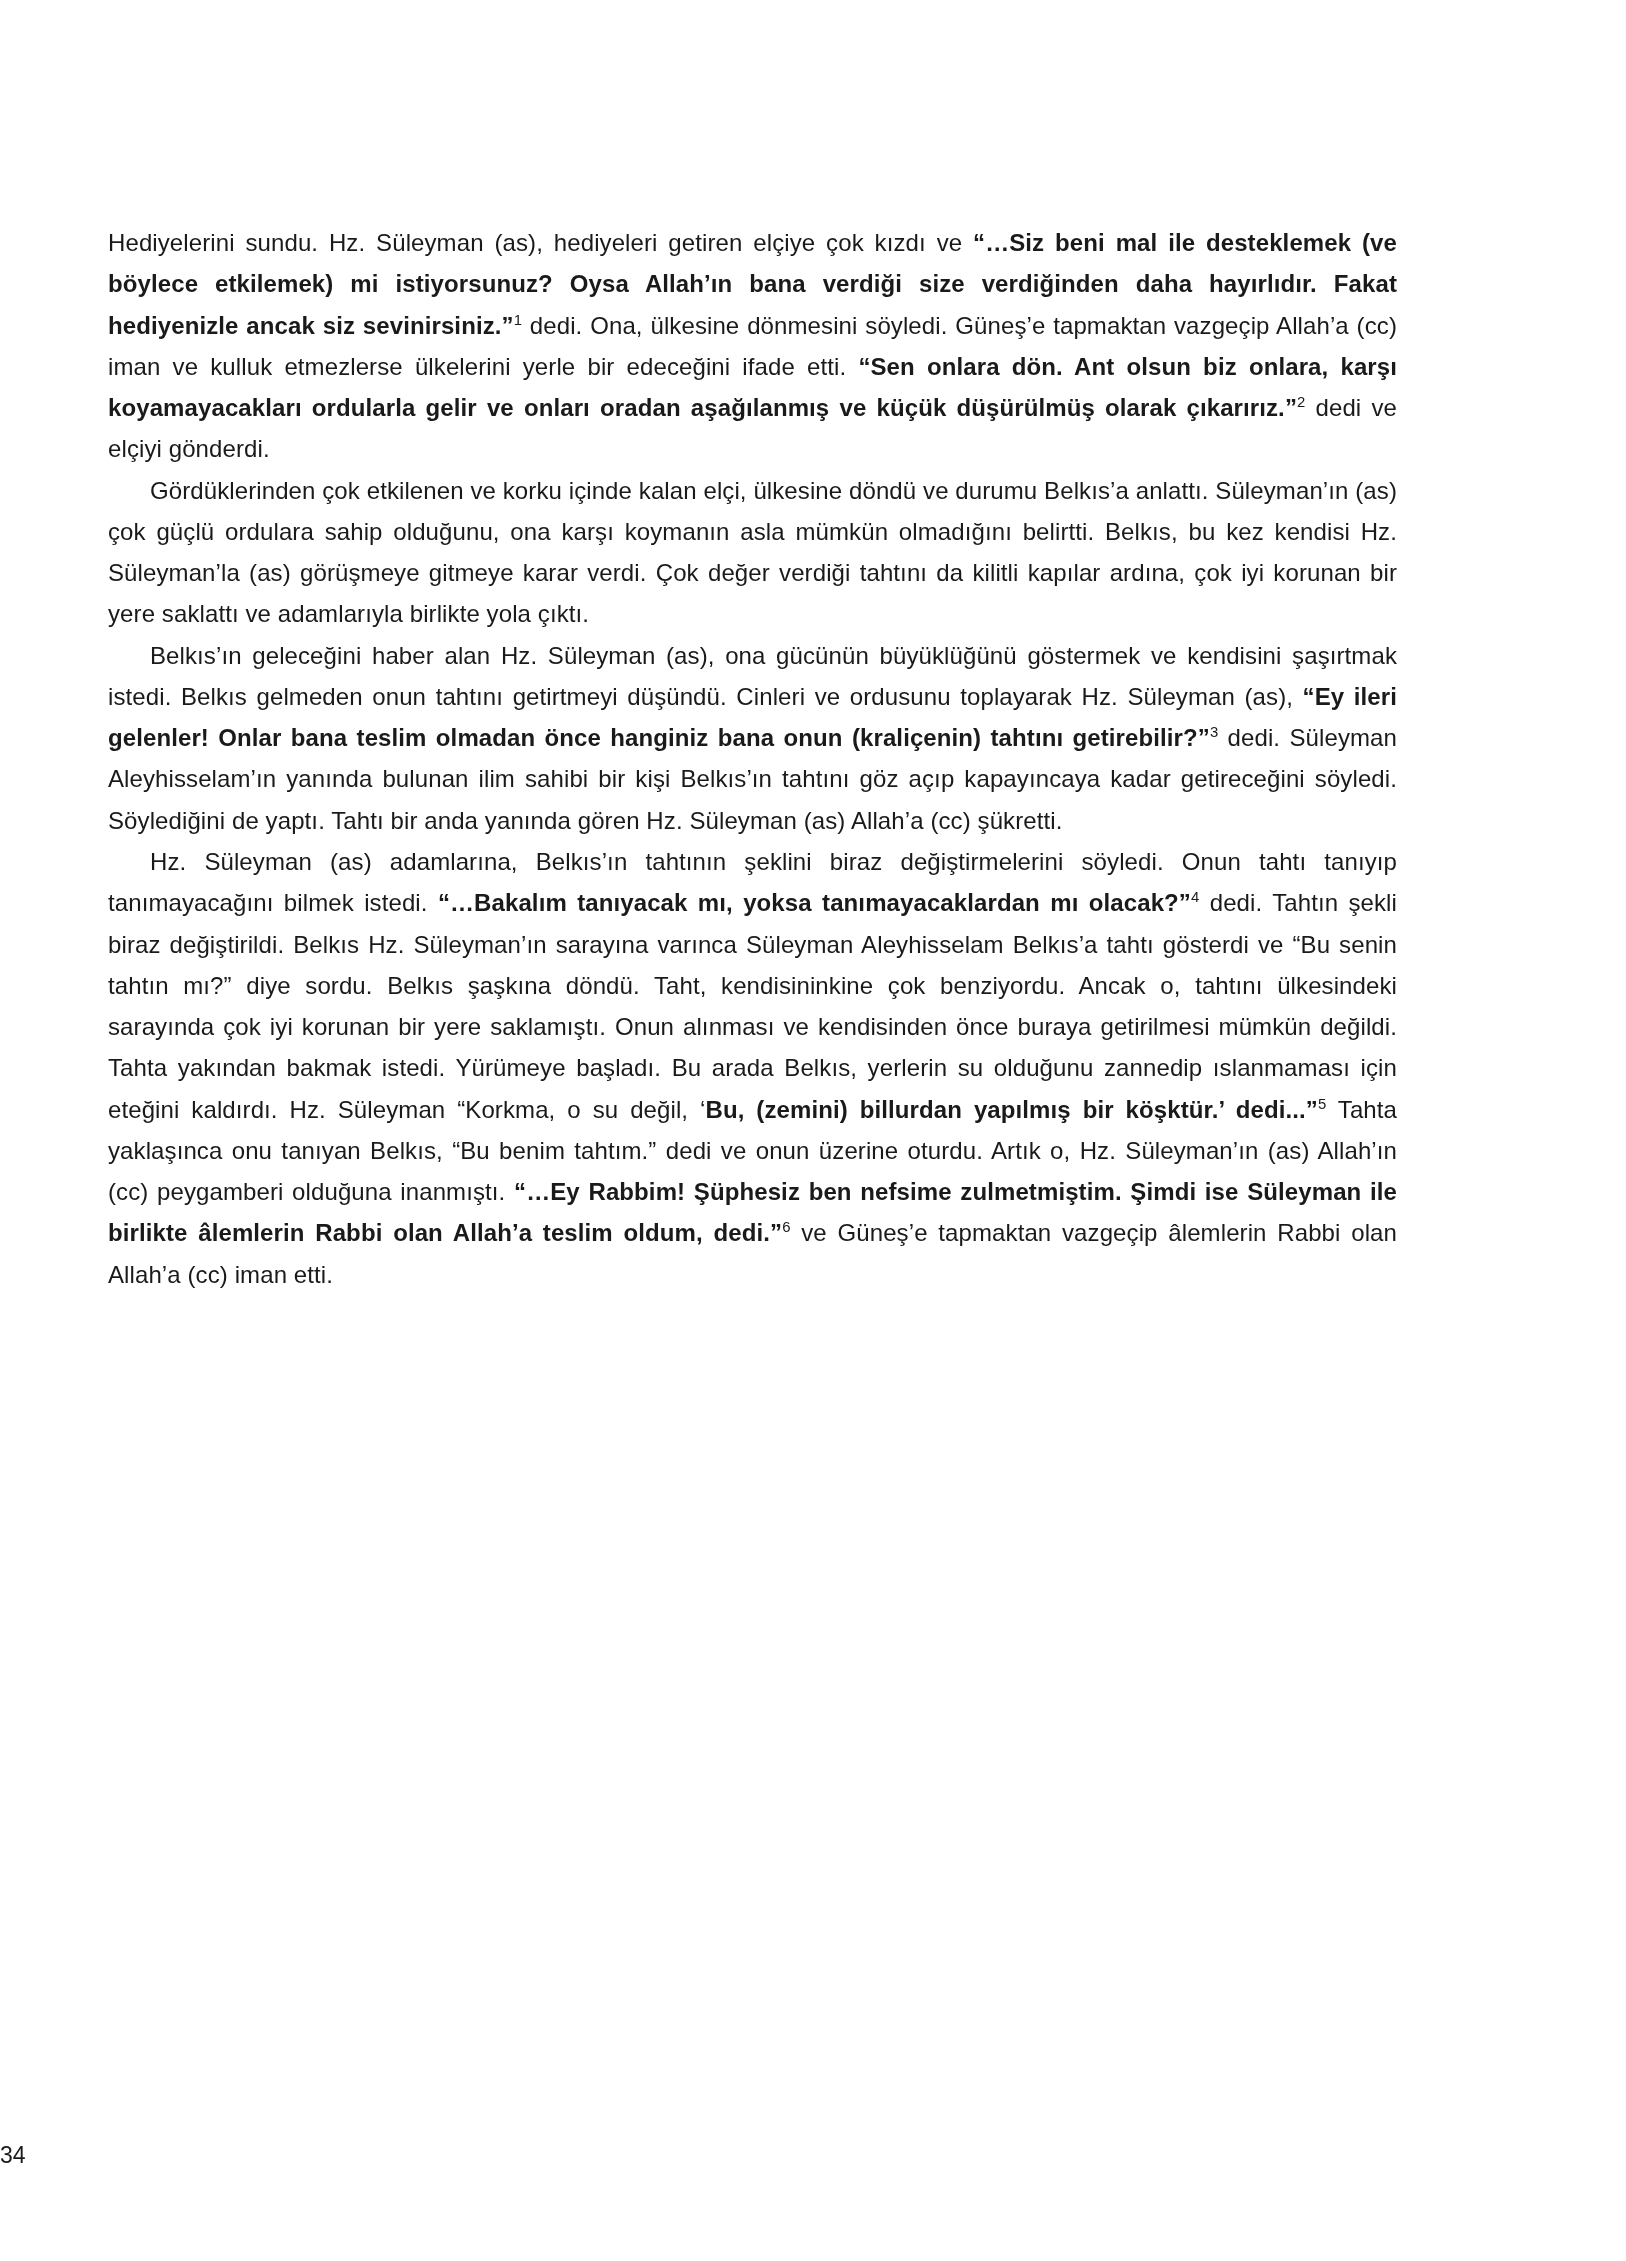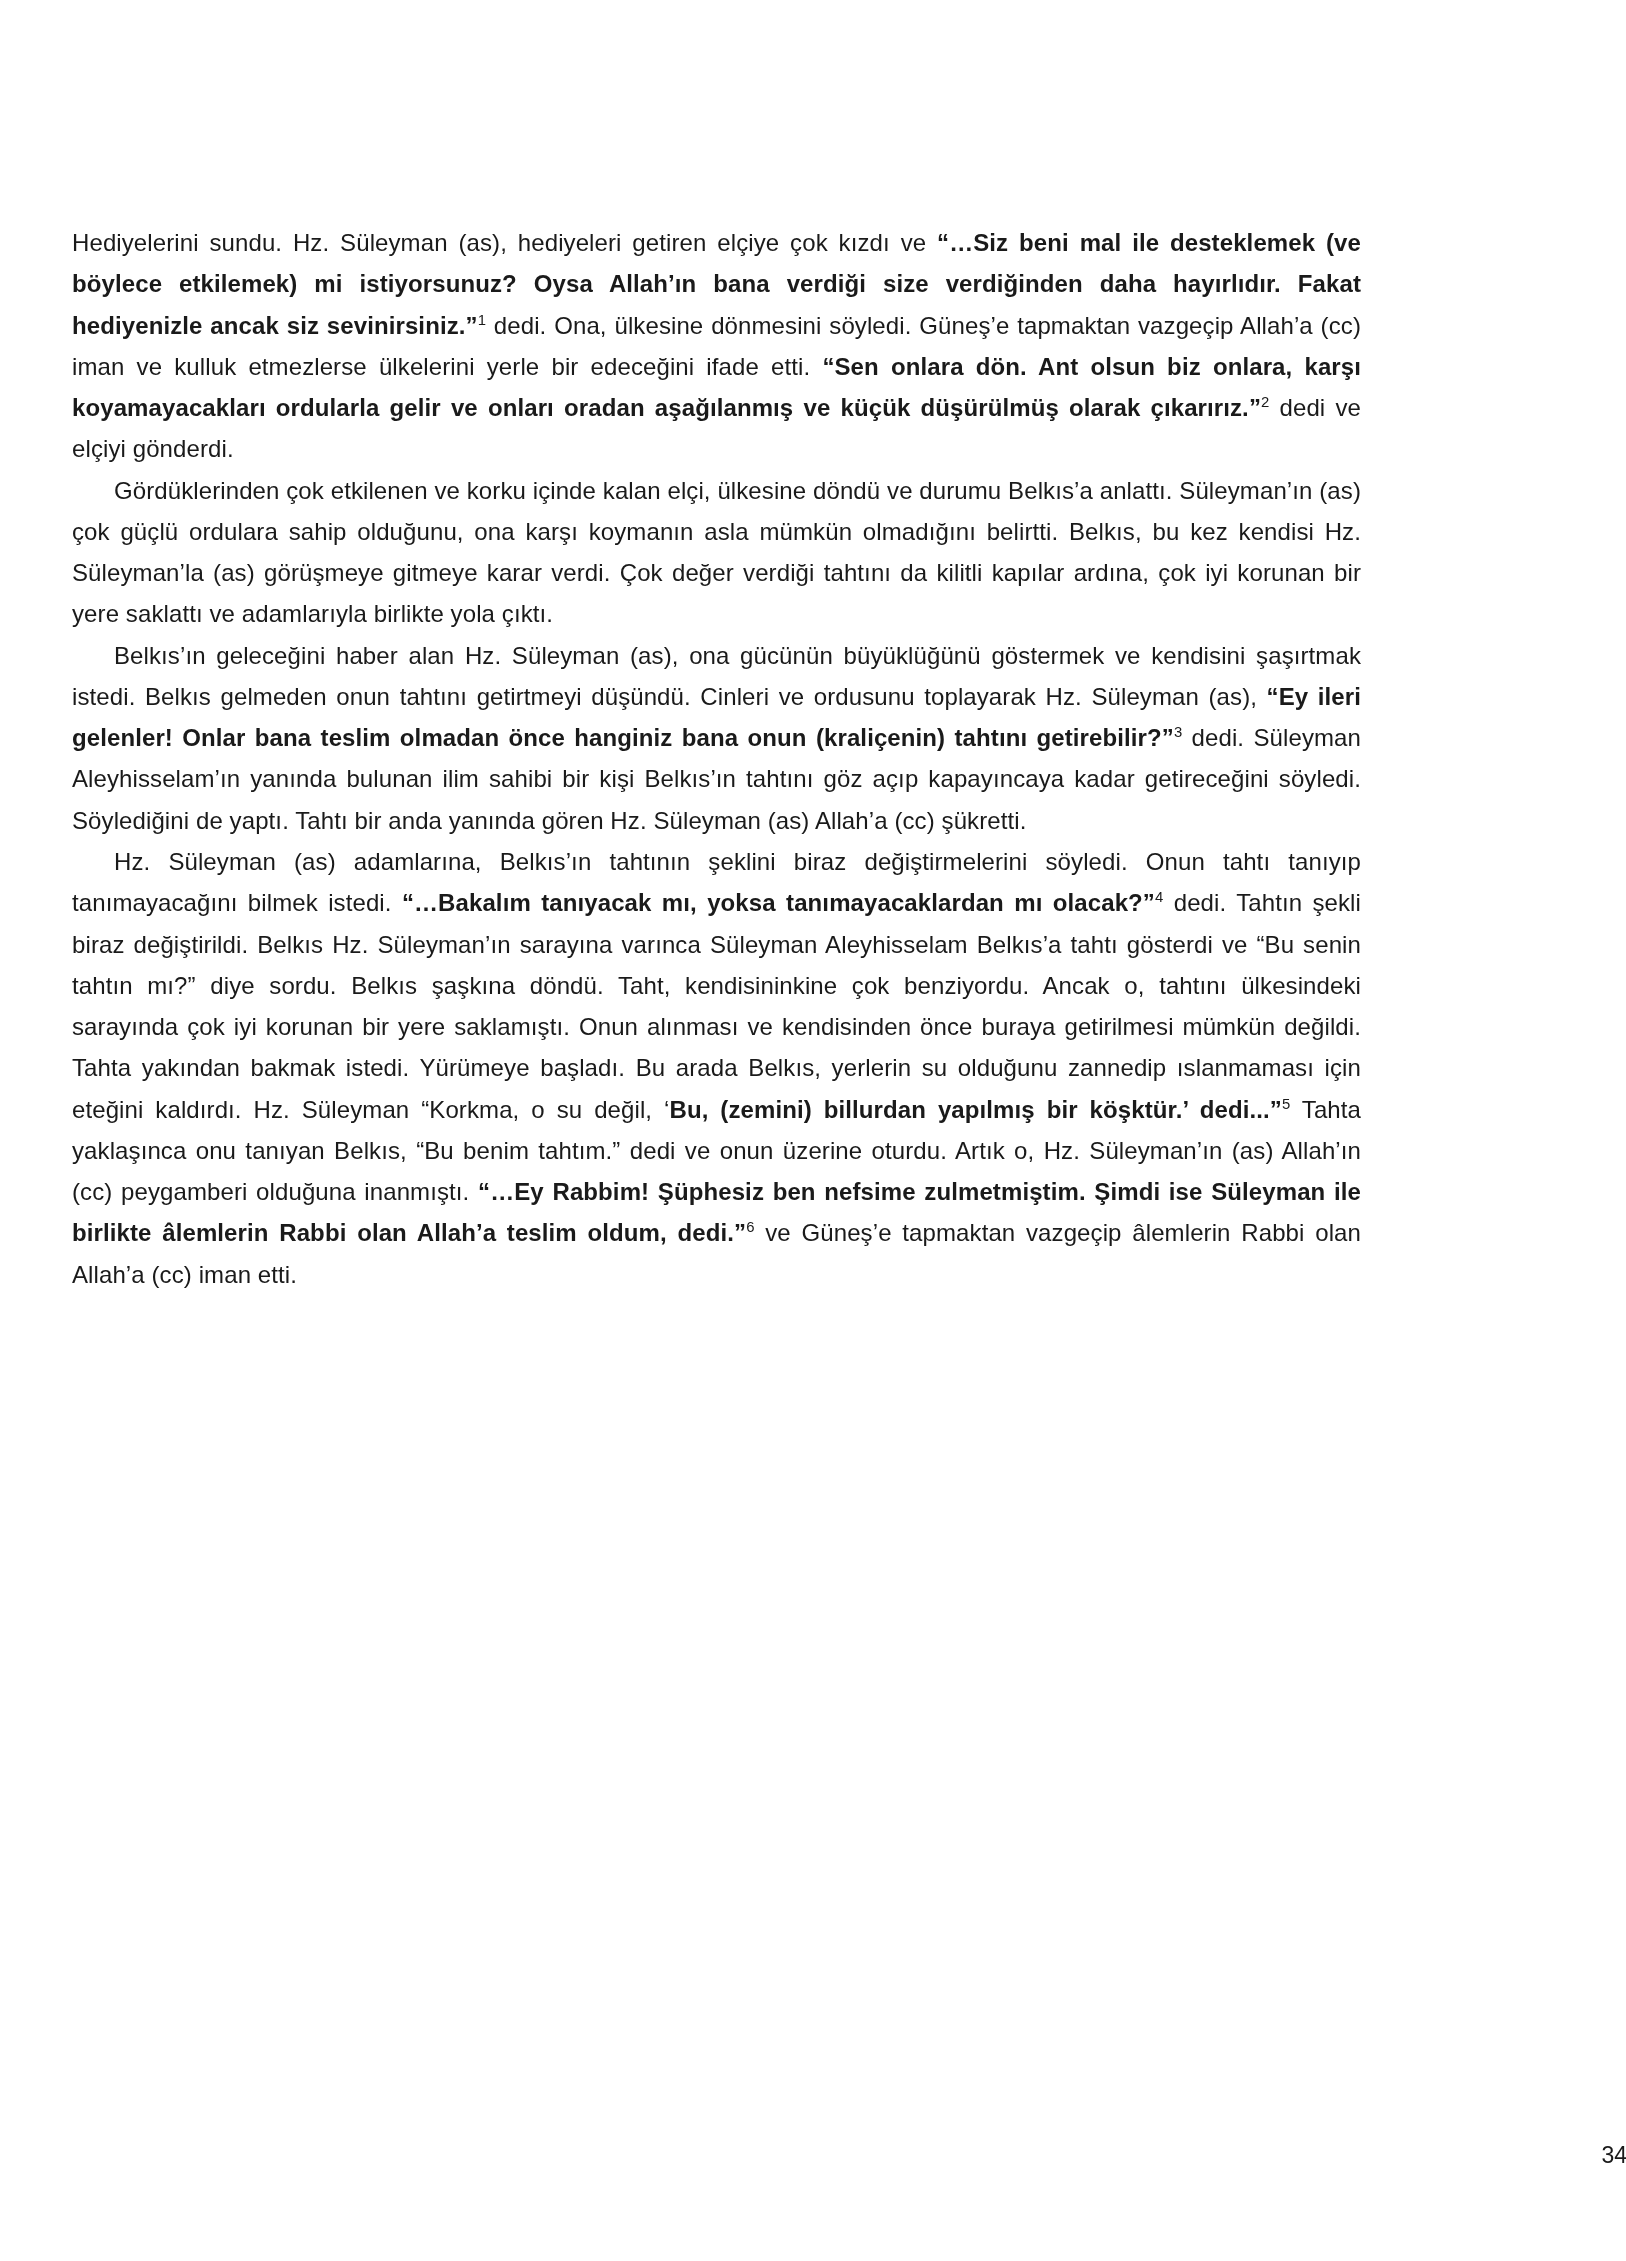--- a/index.html
+++ b/index.html
@@ -10,21 +10,21 @@
   body {
     font-family: "Liberation Sans", sans-serif;
     color: #1a1a1a;
   }
   .page {
     position: relative;
     width: 1627px;
     height: 2261px;
     background: #ffffff;
     box-sizing: border-box;
-    padding: 222px 168px 0 72px;
+    padding: 222px 168px 0 108px;
   }
   .content {
     width: 1289px;
   }
   p.para {
     margin: 0 0 0 0;
     font-size: 24px;
     line-height: 1.72;
     text-align: justify;
     text-justify: inter-word;
@@ -57,21 +57,21 @@
     font-size: 20px;
     line-height: 1.62;
     margin: 0;
     white-space: pre;
   }
   .page-number {
     position: absolute;
     left: 0;
     right: 0;
     top: 2142px;
-    text-align: right;
+    text-align: left;
     font-size: 23px;
   }
 </style>
 </head>
 <body>
 
 <div class="page">
   <div class="content">
     <div id="paragraphs">
         <p class="para"><span>Hediyelerini sundu. Hz. Süleyman (as), hediyeleri getiren elçiye çok kızdı ve </span><b>“…Siz beni mal ile desteklemek (ve böylece etkilemek) mi istiyorsunuz? Oysa Allah’ın bana verdiği size verdiğinden daha hayırlıdır. Fakat hediyenizle ancak siz sevinirsiniz.”</b><sup>1</sup><span> dedi. Ona, ülkesine dönmesini söyledi. Güneş’e tapmaktan vazgeçip Allah’a (cc) iman ve kulluk etmezlerse ülkelerini yerle bir edeceğini ifade etti. </span><b>“Sen onlara dön. Ant olsun biz onlara, karşı koyamayacakları ordularla gelir ve onları oradan aşağılanmış ve küçük düşürülmüş olarak çıkarırız.”</b><sup>2</sup><span> dedi ve elçiyi gönderdi.</span></p>

